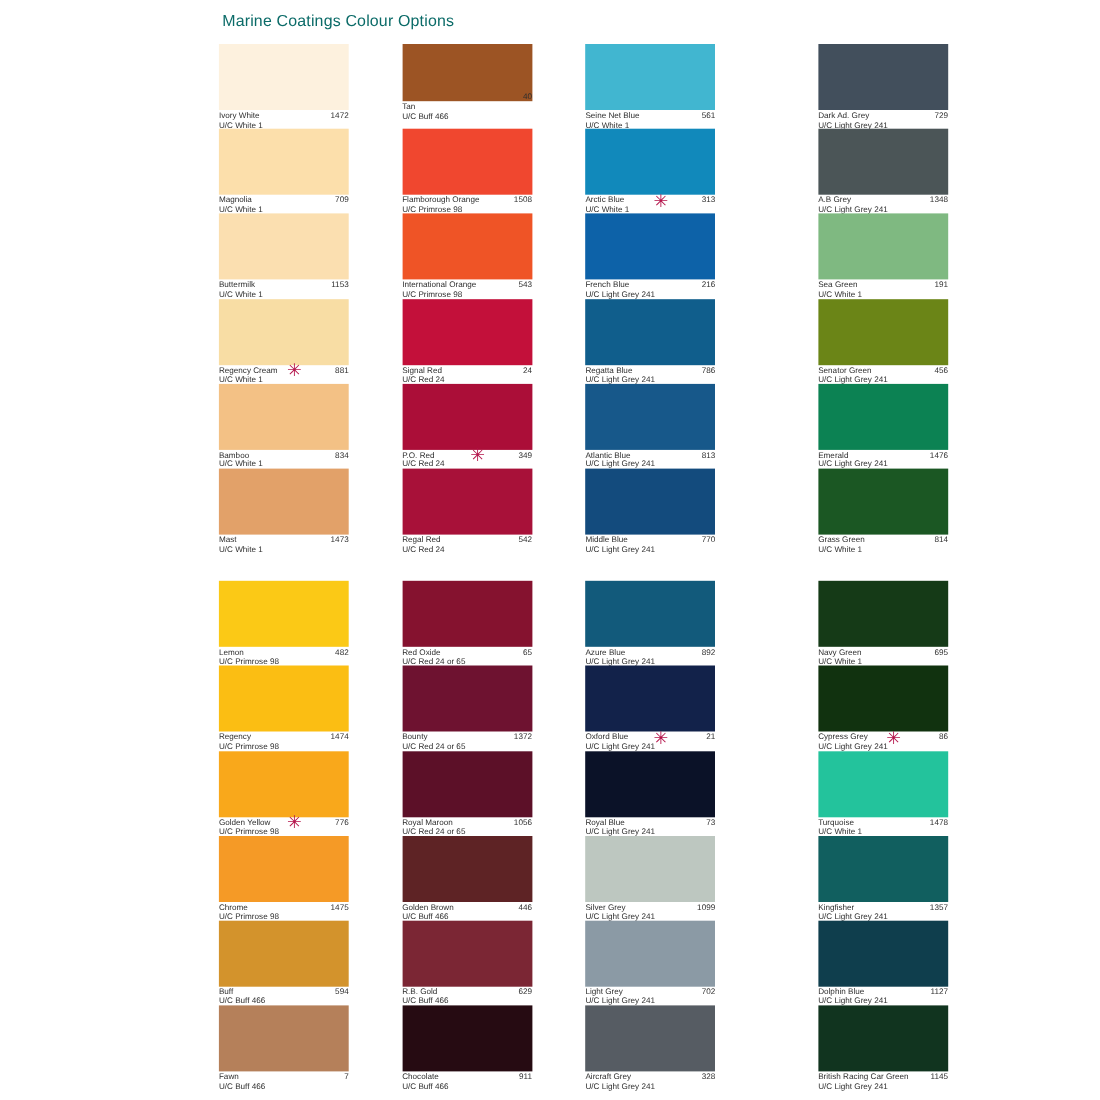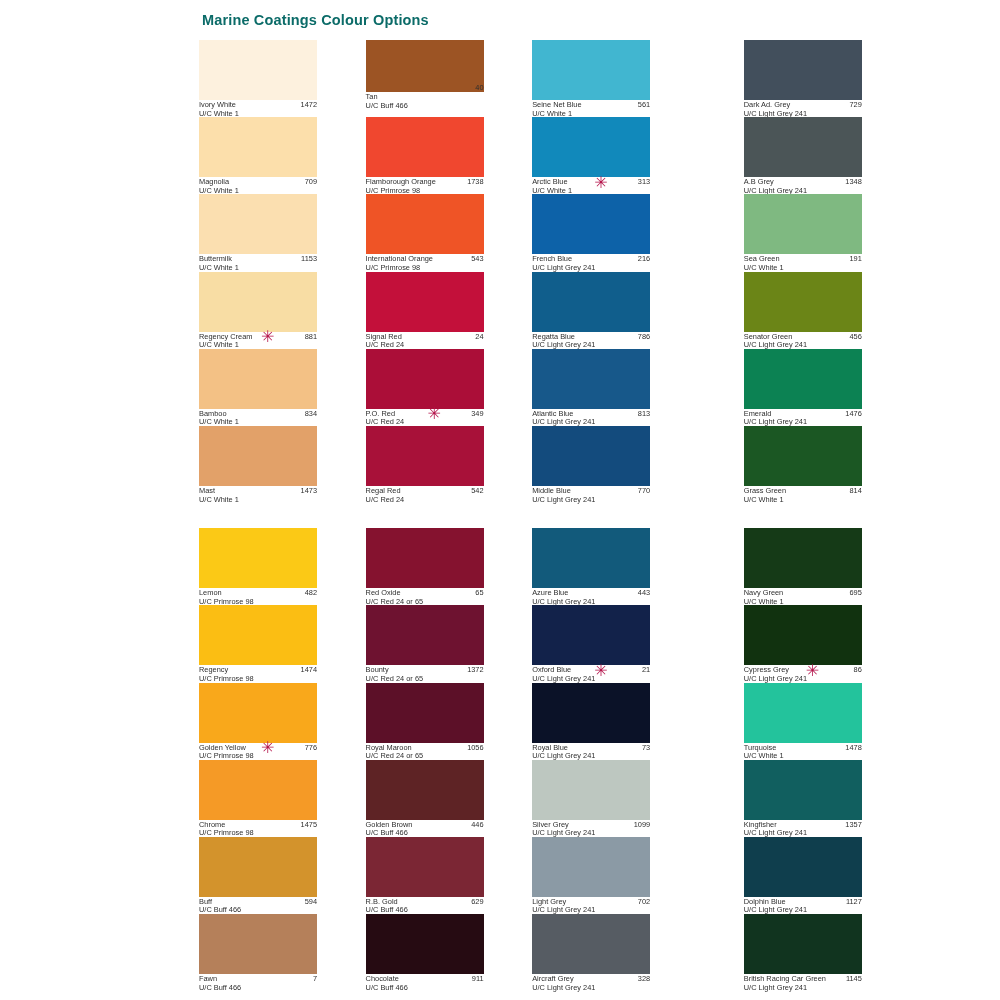--- a/index.html
+++ b/index.html
@@ -9,21 +9,21 @@
     font-family:"Liberation Sans", sans-serif;
     overflow:hidden;
     position:relative;
   }
   #page{position:relative;width:1000px;height:1000px;}
 
   .title{
     position:absolute;
     left:202px; top:12px;
     font-size:14.5px;
-    font-weight:bold;
+    font-weight:normal;
     color:#0b6b68;
     letter-spacing:0.15px;
     white-space:nowrap;
   }
 
   .grid{
     position:absolute;
     left:199px; top:40px;
     width:790px;
   }
@@ -166,21 +166,21 @@
                 <div class="nm">Tan</div>
                 <div class="uc">U/C Buff 466</div>
                 <div class="num high">40</div>
               </div>
             </div>
             <div class="cell">
               <div class="swatch" title="Flamborough Orange" style="background: rgb(240, 71, 47);"></div>
               <div class="labels">
                 <div class="nm">Flamborough Orange</div>
                 <div class="uc">U/C Primrose 98</div>
-                <div class="num">1738</div>
+                <div class="num">1508</div>
               </div>
             </div>
             <div class="cell">
               <div class="swatch" title="International Orange" style="background: rgb(239, 84, 38);"></div>
               <div class="labels">
                 <div class="nm">International Orange</div>
                 <div class="uc">U/C Primrose 98</div>
                 <div class="num">543</div>
               </div>
             </div>
@@ -415,21 +415,21 @@
                 <div class="num">911</div>
               </div>
             </div>
           </div>
           <div class="col">
             <div class="cell">
               <div class="swatch" title="Azure Blue" style="background: rgb(18, 90, 123);"></div>
               <div class="labels">
                 <div class="nm">Azure Blue</div>
                 <div class="uc">U/C Light Grey 241</div>
-                <div class="num">443</div>
+                <div class="num">892</div>
               </div>
             </div>
             <div class="cell">
               <div class="swatch" title="Oxford Blue" style="background: rgb(18, 34, 74);"></div>
               <div class="labels">
                 <div class="nm">Oxford Blue</div>
                 <div class="uc">U/C Light Grey 241</div>
                 <div class="num">21</div>
                 <div class="star">✳</div>
               </div>

